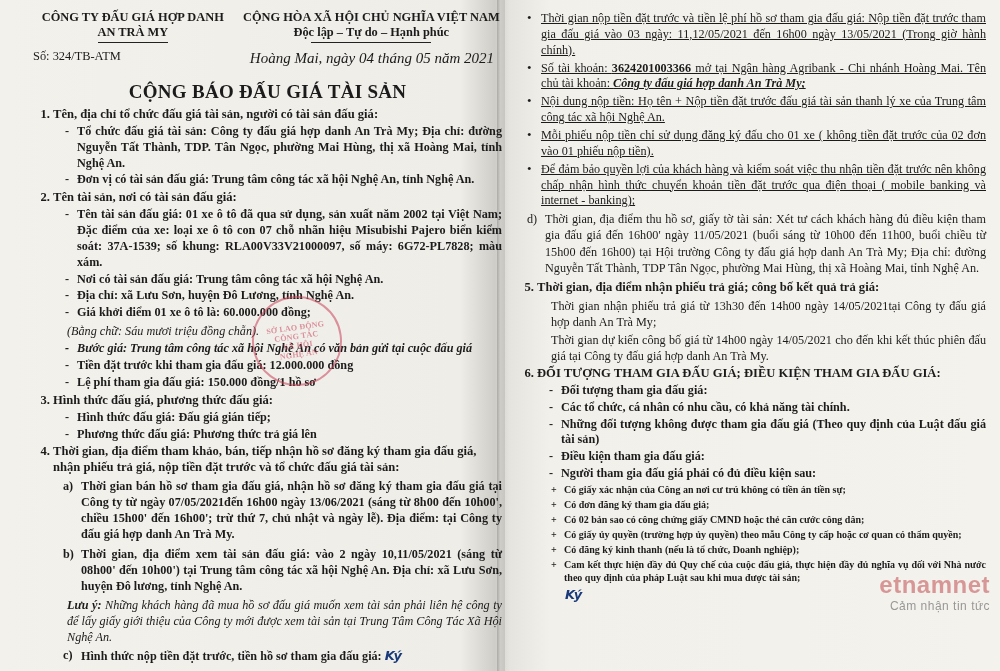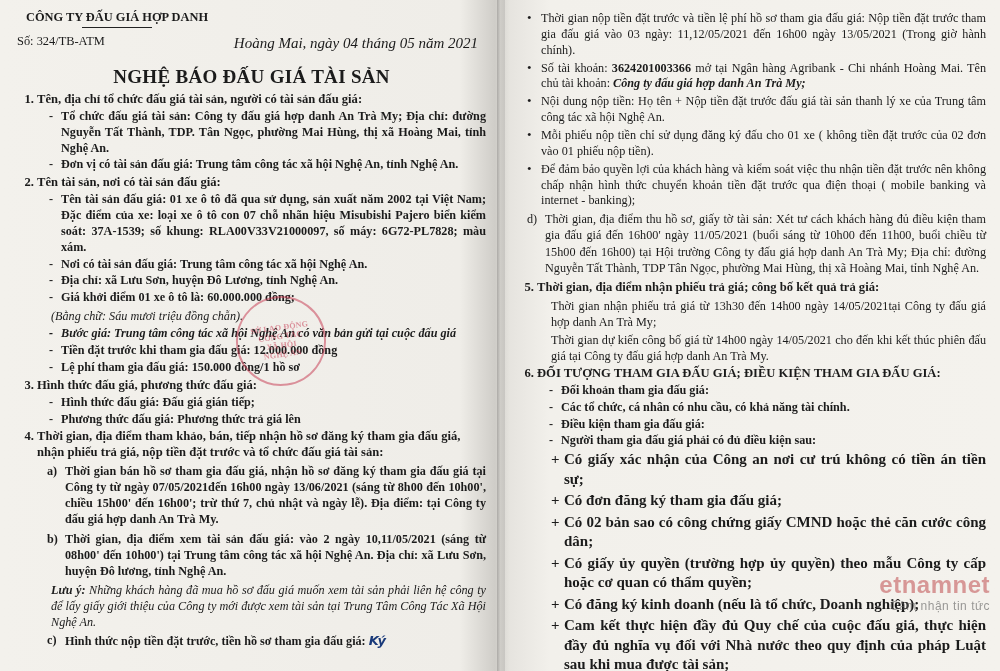--- a/index.html
+++ b/index.html
@@ -15,21 +15,21 @@
       linear-gradient(90deg,#f3f1ec 0%,#efedE8 46%,#cfcdc8 49.5%,#e6e4df 51%,#f2f0eb 55%,#f4f2ed 100%);
   }
   .gutter{
     position:absolute;left:497px;top:0;width:8px;height:671px;
     background:linear-gradient(90deg,rgba(0,0,0,0.18),rgba(0,0,0,0.04) 40%,rgba(0,0,0,0.10));
   }
   .col{
     position:absolute;top:0;height:671px;box-sizing:border-box;
     padding:10px 14px 0 14px;
   }
-  .left{left:0;width:500px;padding-left:17px;}
+  .left{left:16px;width:500px;padding-left:17px;}
   .right{left:503px;width:497px;}
 
   .hdr{display:flex;justify-content:flex-start;gap:8px;}
   .hdr-l{width:200px;text-align:center;}
   .hdr-r{width:262px;text-align:center;}
   .b{font-weight:bold;}
   .caps{text-transform:uppercase;}
   .t12{font-size:12.4px;}
   .it{font-style:italic;}
 
@@ -47,26 +47,26 @@
   }
 
   ol.main{margin:4px 0 0 0;padding-left:20px;}
   ol.main>li{margin-bottom:2px;font-weight:bold;font-size:12.6px;line-height:1.26;}
   ol.main>li>.body{font-weight:normal;}
 
   ul.dash{list-style:none;margin:1px 0 1px 0;padding-left:12px;}
   ul.dash>li{position:relative;padding-left:12px;font-size:12.2px;line-height:1.3;margin-bottom:1px;text-align:justify;}
   ul.dash>li:before{content:"-";position:absolute;left:0;top:0;}
 
-  ul.bul{list-style:none;margin:1px 0 1px 0;padding-left:10px;}
+  ul.bul{list-style:none;margin:1px 0 1px 0;padding-left:10px;text-decoration:underline;}
   ul.bul>li{position:relative;padding-left:14px;font-size:12.2px;line-height:1.3;margin-bottom:2px;text-align:justify;}
   ul.bul>li:before{content:"•";position:absolute;left:0;top:-1px;font-size:13px;}
 
   ul.plus{list-style:none;margin:1px 0 1px 0;padding-left:14px;}
-  ul.plus>li{position:relative;padding-left:13px;font-size:15px;line-height:1.3;margin-bottom:2px;text-align:justify;}
+  ul.plus>li{position:relative;padding-left:13px;font-size:10px;line-height:1.3;margin-bottom:2px;text-align:justify;}
   ul.plus>li:before{content:"+";position:absolute;left:0;top:0;}
 
   ol.alpha{list-style:none;margin:2px 0;padding-left:10px;counter-reset:al;}
   ol.alpha>li{position:relative;padding-left:18px;font-size:12.2px;line-height:1.32;margin-bottom:3px;text-align:justify;counter-increment:al;}
   ol.alpha>li:before{content:counter(al,lower-alpha) ")";position:absolute;left:0;top:0;}
 
   .indent{padding-left:14px;font-size:12.2px;line-height:1.32;text-align:justify;margin:2px 0;}
   .note-label{font-weight:bold;font-style:italic;}
 
   
@@ -91,28 +91,34 @@
 <body>
 
 <div class="page">
   <div class="gutter"></div>
 
   <div class="col left">
 
     <div class="hdr">
       <div class="hdr-l">
         <div class="b t12 caps">CÔNG TY ĐẤU GIÁ HỢP DANH</div>
+        <div class="b t12 caps">AN TRÀ MY</div>
         <div class="hdr-line"></div>
       </div>
+      <div class="hdr-r">
+        <div class="b t12">CỘNG HÒA XÃ HỘI CHỦ NGHĨA VIỆT NAM</div>
+        <div class="b t12">Độc lập – Tự do – Hạnh phúc</div>
+        <div class="hdr-line2"></div>
+      </div>
     </div>
 
     <div class="docnum">Số: 324/TB-ATM</div>
     <div class="dateline">Hoàng Mai, ngày 04 tháng 05 năm 2021</div>
 
-    <div class="title">NGHỆ BÁO ĐẤU GIÁ TÀI SẢN</div>
+    <div class="title">CỘNG BÁO ĐẤU GIÁ TÀI SẢN</div>
 
     <ol class="main">
       <li>
         <span>Tên, địa chỉ tổ chức đấu giá tài sản, người có tài sản đấu giá:</span>
         <ul class="dash">
           <li class="body">Tổ chức đấu giá tài sản: Công ty đấu giá hợp danh An Trà My; Địa chỉ: đường Nguyễn Tất Thành, TDP. Tân Ngọc, phường Mai Hùng, thị xã Hoàng Mai, tỉnh Nghệ An.</li>
           <li class="body">Đơn vị có tài sản đấu giá: Trung tâm công tác xã hội Nghệ An, tỉnh Nghệ An.</li>
         </ul>
       </li>
 
@@ -179,31 +185,32 @@
 
     <ol class="main" start="5">
       <li>
         <span>Thời gian, địa điểm nhận phiếu trả giá; công bố kết quả trả giá:</span>
         <div class="indent body">Thời gian nhận phiếu trả giá từ 13h30 đến 14h00 ngày 14/05/2021tại Công ty đấu giá hợp danh An Trà My;</div>
         <div class="indent body">Thời gian dự kiến công bố giá từ 14h00 ngày 14/05/2021 cho đến khi kết thúc phiên đấu giá tại Công ty đấu giá hợp danh An Trà My.</div>
       </li>
       <li>
         <span class="caps">ĐỐI TƯỢNG THAM GIA ĐẤU GIÁ; Điều kiện tham gia đấu giá:</span>
         <ul class="dash">
-          <li class="body">Đối khoản tham gia đấu giá:</li>
+          <li class="body">Đối tượng tham gia đấu giá:</li>
           <li class="body">Các tổ chức, cá nhân có nhu cầu, có khả năng tài chính.</li>
+          <li class="body">Những đối tượng không được tham gia đấu giá (Theo quy định của Luật đấu giá tài sản)</li>
           <li class="body">Điều kiện tham gia đấu giá:</li>
           <li class="body">Người tham gia đấu giá phải có đủ điều kiện sau:</li>
         </ul>
         <ul class="plus">
           <li class="body">Có giấy xác nhận của Công an nơi cư trú không có tiền án tiền sự;</li>
           <li class="body">Có đơn đăng ký tham gia đấu giá;</li>
           <li class="body">Có 02 bản sao có công chứng giấy CMND hoặc thẻ căn cước công dân;</li>
           <li class="body">Có giấy ủy quyền (trường hợp ủy quyền) theo mẫu Công ty cấp hoặc cơ quan có thẩm quyền;</li>
-          <li class="body">Có đăng ký kinh doanh (nếu là tổ chức, Doanh nghiệp);</li>
+          <li class="body">Có đăng ký kinh thanh (nếu là tổ chức, Doanh nghiệp);</li>
           <li class="body">Cam kết thực hiện đầy đủ Quy chế của cuộc đấu giá, thực hiện đầy đủ nghĩa vụ đối với Nhà nước theo quy định của pháp Luật sau khi mua được tài sản;</li>
         </ul>
         <div class="indent" style="padding-left:28px"><span class="hand">Ký</span></div>
       </li>
     </ol>
 
     <div class="wm">
       <span>etnamnet</span>
       <small>Cảm nhận tin tức</small>
     </div>

